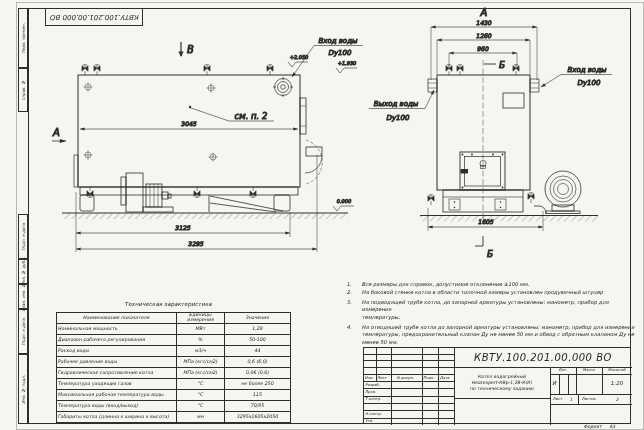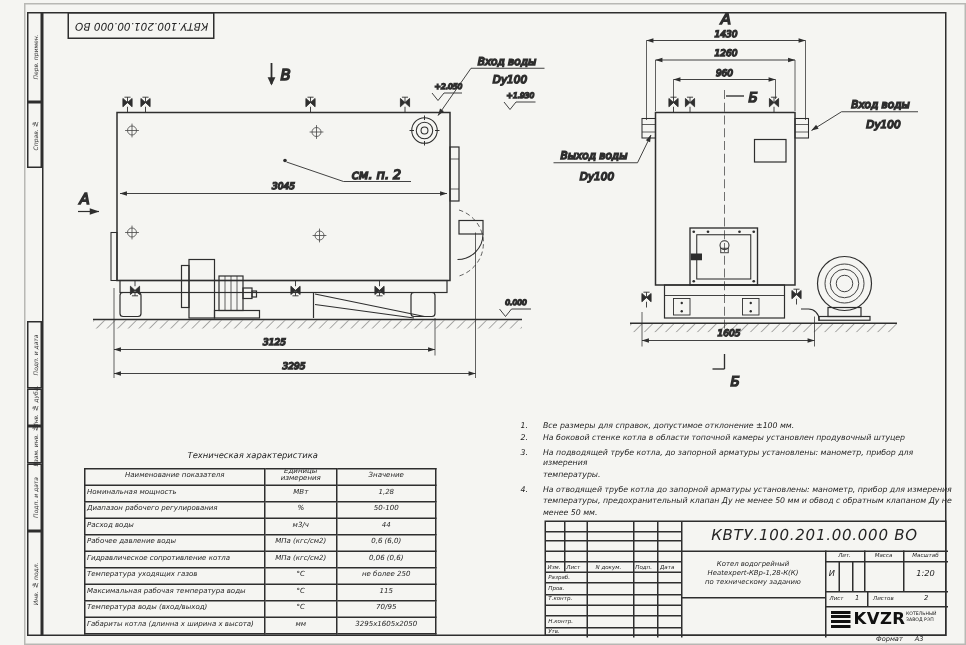--- a/index.html
+++ b/index.html
@@ -461,26 +461,18 @@
     <div class="txt ctr" style="left:190.5px;top:32px;font-size:5.5px;">И</div>
     <div class="txt ctr" style="left:253px;top:32px;font-size:5.5px;">1:20</div>
     <div class="hl" style="left:186px;top:46px;width:82px;"></div>
     <div class="vl" style="left:214px;top:46px;height:10px;"></div>
     <div class="txt" style="left:189px;top:48.5px;">Лист</div>
     <div class="txt" style="left:206px;top:48.5px;font-size:4.5px;">1</div>
     <div class="txt" style="left:218px;top:48.5px;">Листов</div>
     <div class="txt" style="left:252px;top:48.5px;font-size:4.5px;">2</div>
     <div class="hl" style="left:186px;top:56px;width:82px;"></div>
 
-    <div class="logo-wrap">
-      <div class="logo-mark"></div>
-      <div class="logo-kvzr">KVZR</div>
-      <div class="logo-sub">
-        <div>КОТЕЛЬНЫЙ</div>
-        <div>ЗАВОД РЭП</div>
-      </div>
-    </div>
   </div>
 
   <div class="fmt">
     <span>Формат</span><b>А3</b>
   </div>
 </div>
 
 </body></html>

